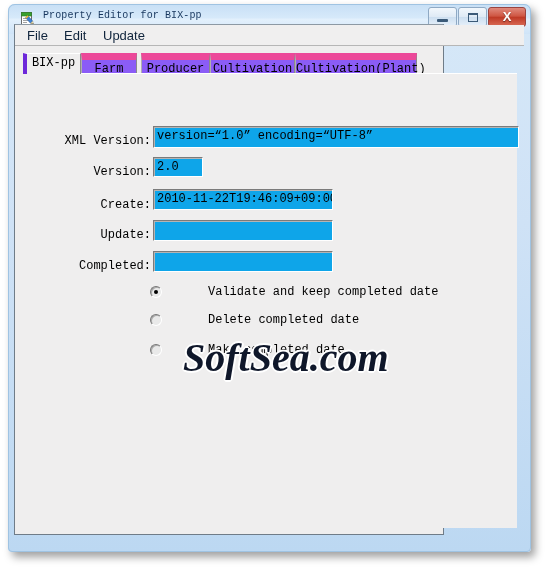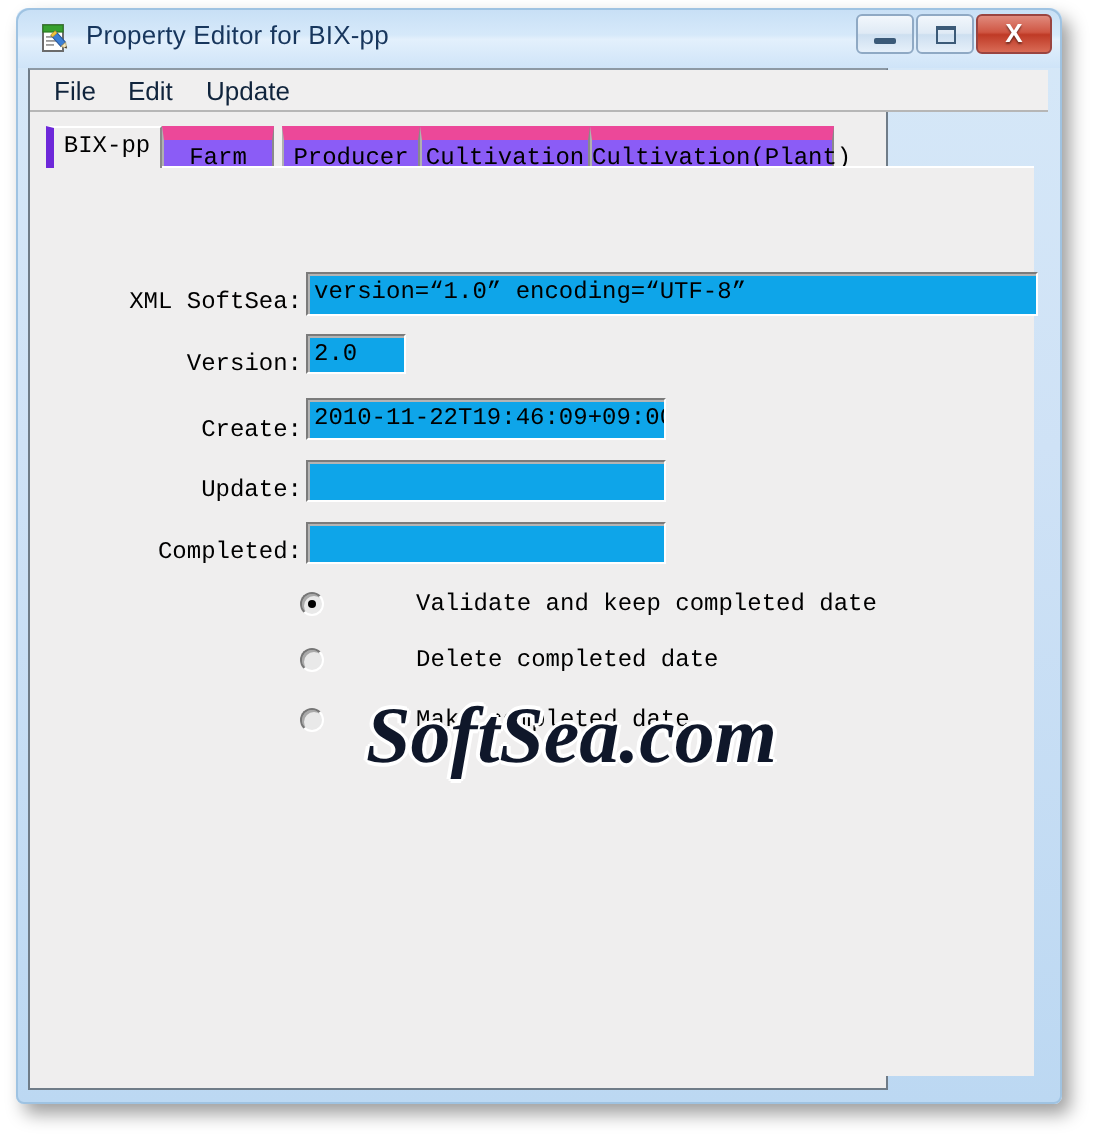--- a/index.html
+++ b/index.html
@@ -48,23 +48,23 @@
     position: absolute;
     left: 12px;
     top: 7px;
     width: 16px;
     height: 16px;
   }
   #title-text {
     position: absolute;
     left: 35px;
     top: 6px;
-    font-size: 13px;
+    font-size: 10px;
     color: #17365d;
-    font-family: Liberation Sans, sans-serif;
+    font-family: Liberation Mono, monospace;
     white-space: nowrap;
     letter-spacing: 0.1px;
   }
 
   
   .winbtn {
     position: absolute;
     top: 3px;
     height: 20px;
     box-sizing: border-box;
@@ -112,21 +112,21 @@
     text-align: center;
     line-height: 18px;
     font-family: "Liberation Sans", sans-serif;
     text-shadow: 0 1px 1px rgba(0,0,0,0.45);
   }
 
   
   #client {
     position: absolute;
     left: 6px;
-    top: 30px;
+    top: 20px;
     width: 430px;
     height: 511px;
     background: #efeeee;
     border: 1px solid #6f7c88;
     border-top-color: #8d99a4;
     box-sizing: border-box;
     padding-left: 29px;
   }
 
   
@@ -320,21 +320,21 @@
     <div id="tabstrip">
         <div class="tab active" style="left: 0px; width: 58px;">BIX-pp</div>
         <div class="tab" style="left: 58px; width: 56px;">Farm</div>
         <div class="tab" style="left: 118px; width: 69px;">Producer</div>
         <div class="tab" style="left: 187px; width: 85px;">Cultivation</div>
         <div class="tab" style="left: 272px; width: 122px;">Cultivation(Plant)</div>
       </div>
 
     <div id="tabpanel">
       <div id="form-area">
-          <div class="form-label" style="left: 32px; top: 60px; width: 96px;">XML SoftSea:</div>
+          <div class="form-label" style="left: 32px; top: 60px; width: 96px;">XML Version:</div>
           <div class="field" style="left: 130px; top: 52px; width: 366px; height: 22px;">version=“1.0” encoding=“UTF-8”</div>
           <div class="form-label" style="left: 32px; top: 91px; width: 96px;">Version:</div>
           <div class="field" style="left: 130px; top: 83px; width: 50px; height: 20px;">2.0</div>
           <div class="form-label" style="left: 32px; top: 124px; width: 96px;">Create:</div>
           <div class="field" style="left: 130px; top: 115px; width: 180px; height: 21px;">2010-11-22T19:46:09+09:00</div>
           <div class="form-label" style="left: 32px; top: 154px; width: 96px;">Update:</div>
           <div class="field" style="left: 130px; top: 146px; width: 180px; height: 21px;"></div>
           <div class="form-label" style="left: 32px; top: 185px; width: 96px;">Completed:</div>
           <div class="field" style="left: 130px; top: 177px; width: 180px; height: 21px;"></div>
         </div>

